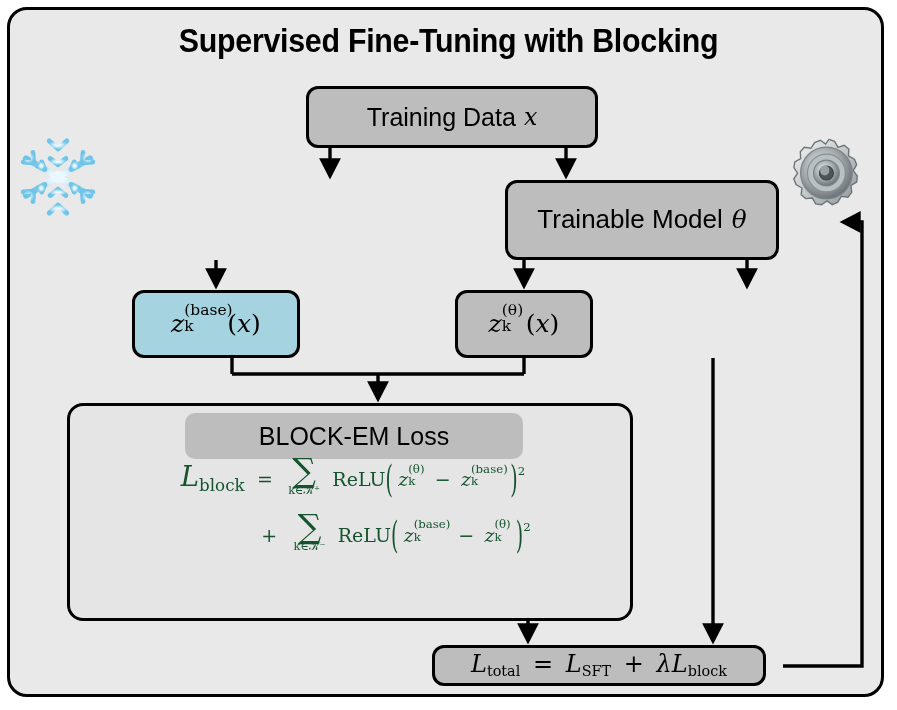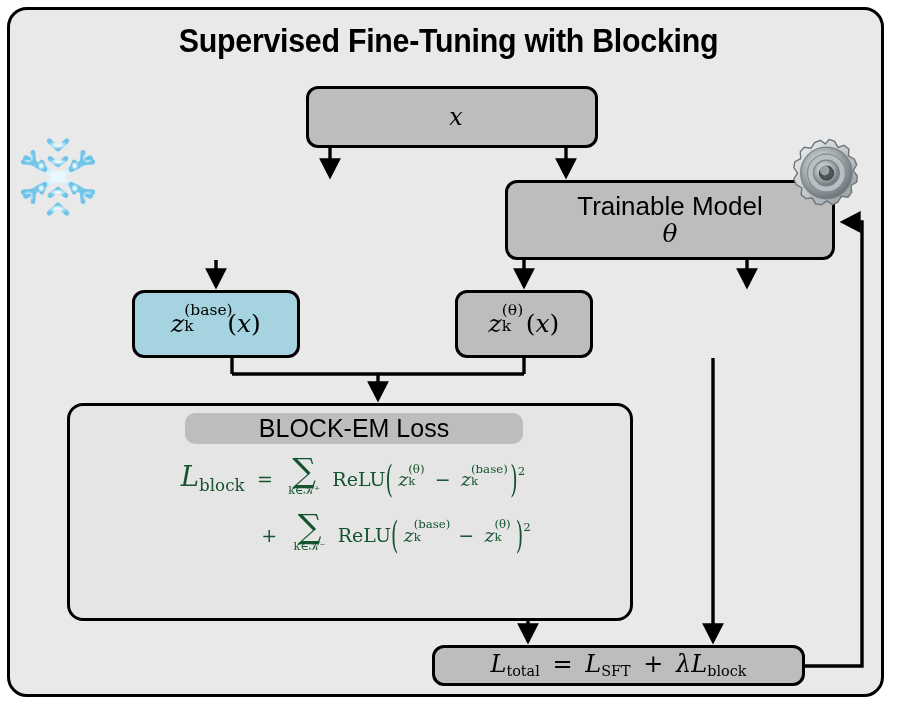--- a/index.html
+++ b/index.html
@@ -55,32 +55,32 @@
     font-weight: bold;
     font-size: 33px;
     letter-spacing: -0.3px;
     color: #000;
     transform: scaleX(0.92);
   }
 
   
   #node-training-data { left:306px; top:86px;  width:292px; height:62px; font-size:25px; }
   #node-frozen-model  { left:30px;  top:180px; width:335px; height:80px; font-size:26px; }
-  #node-trainable     { left:505px; top:180px; width:330px; height:80px; font-size:26px;flex-direction:column; }
+  #node-trainable     { left:505px; top:180px; width:274px; height:80px; font-size:26px; }
   #node-z-base        { left:132px; top:290px; width:168px; height:68px; font-size:17px; }
   #node-z-theta       { left:455px; top:290px; width:138px; height:68px; font-size:17px; }
   #node-lsft          { left:665px; top:290px; width:165px; height:68px; font-size:17px; }
   #node-block-loss    { left:67px;  top:403px; width:566px; height:218px;
                         display:block; border-radius:16px; }
-  #node-total-loss    { left:432px; top:645px; width:373px; height:41px; font-size:19px; }
+  #node-total-loss    { left:432px; top:645px; width:334px; height:41px; font-size:19px; }
 
   #badge-block-em {
     position: absolute;
     left: 115px; top: 7px;
-    width: 338px; height: 31px;
+    width: 338px; height: 46px;
     background: #bdbdbd;
     border-radius: 10px;
     display: flex; align-items: center; justify-content: center;
     font-size: 25px; color: #000;
   }
   #formula-block {
     position: absolute;
     left: 0; top: 52px; width: 566px;
     text-align: center;
     font-size: 19px;
@@ -145,20 +145,21 @@
 
       <path d="M528,621 L528,641" marker-end="url(#ah)"></path>
 
       <path d="M713,358 L713,641" marker-end="url(#ah)"></path>
 
       <path d="M783,666 L862,666 L862,222 L843,222" marker-end="url(#ah)"></path>
     </g>
   </svg>
 
   <div class="node grey" id="node-training-data">
+    <span>Training Data</span>
     <span style="width:8px"></span>
     <span class="mi" style="font-size:0.95em">x</span>
   </div>
 
 
   <div class="node grey" id="node-trainable">
     <span>Trainable Model</span>
     <span style="width:9px"></span>
     <span class="mi" style="font-size:0.95em">θ</span>
   </div>

